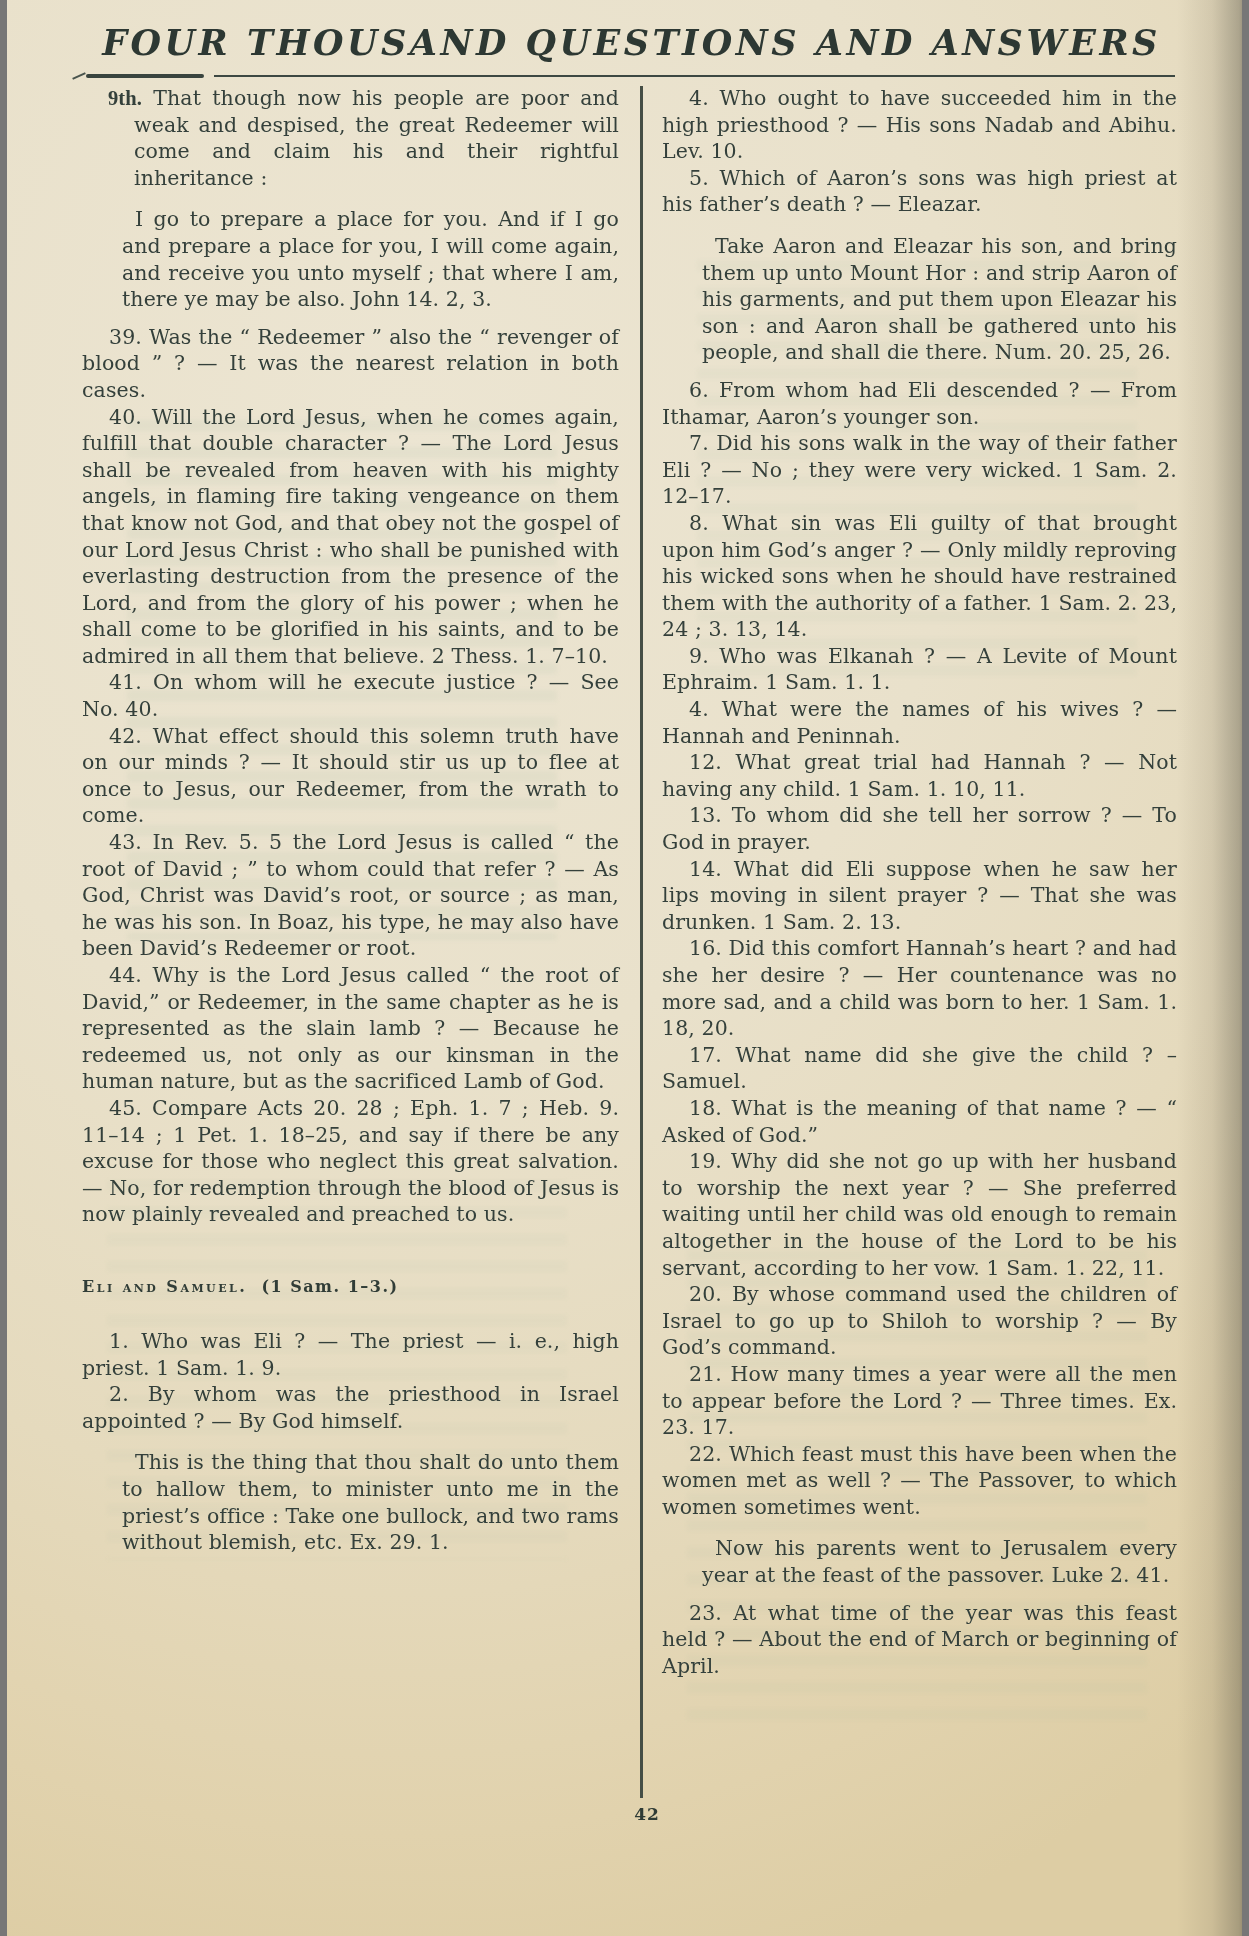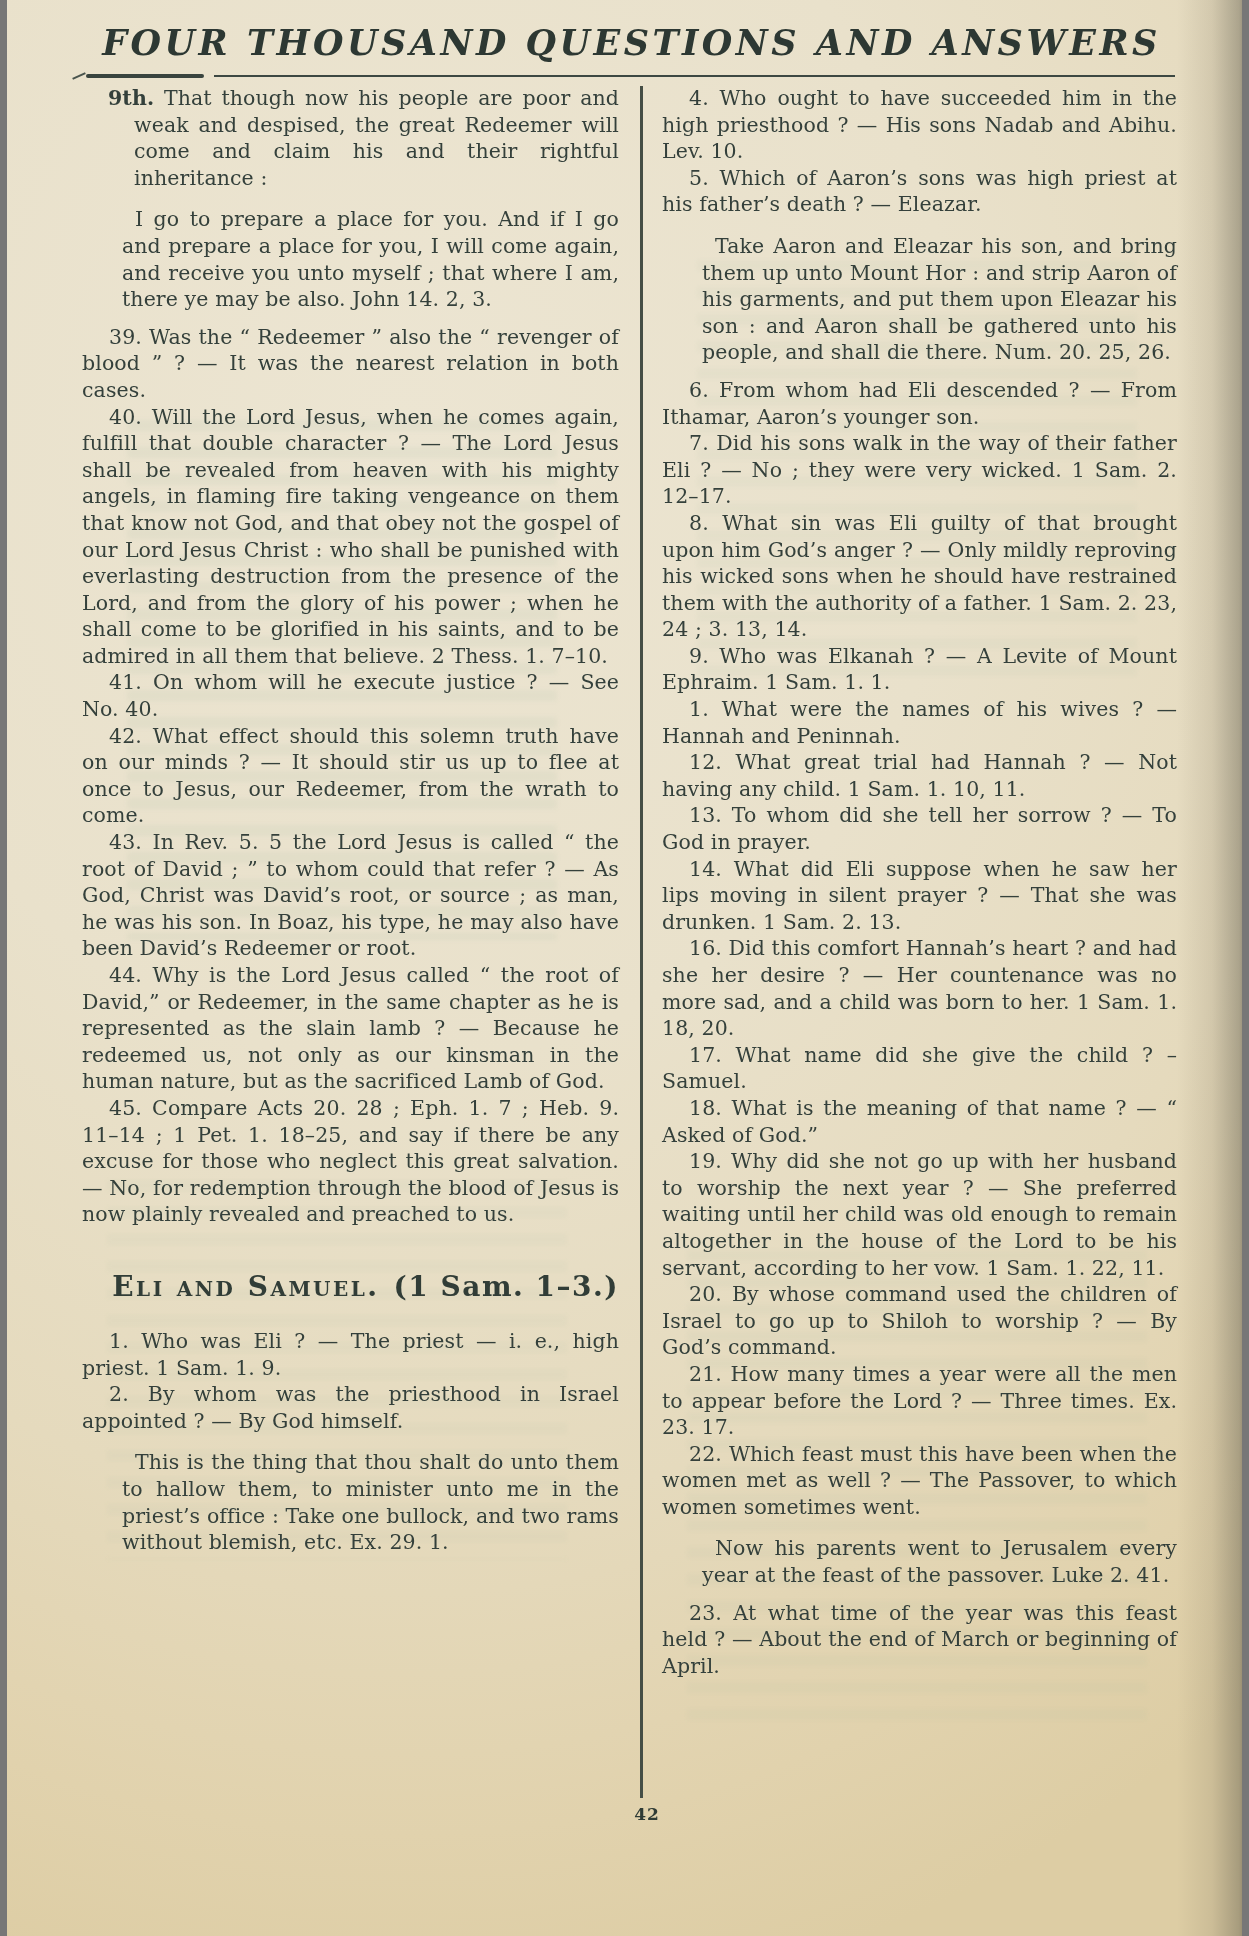--- a/index.html
+++ b/index.html
@@ -76,27 +76,27 @@
     text-align:justify;
     letter-spacing:0.1px;
   }
   .col-left{left:75px;width:537px;}
   .col-right{left:655px;width:515px;}
 
   .col p{margin:0;}
   p.q{text-indent:27px;}
   p.hang{margin-left:52px;text-indent:-26px;}
   p.quote{margin:15px 0 11px 40px;text-indent:13px;}
-  .col b{font-weight:bold;}
+  .col b{font-weight:bold;font-family:Liberation Serif, serif;}
 
   h2.section-heading{
     margin:44px 0 26px 0;
     font-weight:bold;
-    text-align:right;
-    font-size:28px;
+    text-align:left;
+    font-size:16px;
     line-height:30px;
     letter-spacing:1px;
     color:#313d37;
   }
   h2.section-heading .sc{
     font-variant:small-caps;
     letter-spacing:2.5px;
     margin-right:14px;
   }
   h2.section-heading .ref{
@@ -151,21 +151,21 @@
   <div class="divider"></div>
 
   <div class="col col-right" id="col-right">
       <p class="q"><span>4. Who ought to have succeeded him in the high priesthood ? — His sons Nadab and Abihu. Lev. 10.</span></p>
       <p class="q"><span>5. Which of Aaron’s sons was high priest at his father’s death ? — Eleazar.</span></p>
       <p class="quote"><span>Take Aaron and Eleazar his son, and bring them up unto Mount Hor : and strip Aaron of his garments, and put them upon Eleazar his son : and Aaron shall be gathered unto his people, and shall die there. Num. 20. 25, 26.</span></p>
       <p class="q"><span>6. From whom had Eli descended ? — From Ithamar, Aaron’s younger son.</span></p>
       <p class="q"><span>7. Did his sons walk in the way of their father Eli ? — No ; they were very wicked. 1 Sam. 2. 12–17.</span></p>
       <p class="q"><span>8. What sin was Eli guilty of that brought upon him God’s anger ? — Only mildly reproving his wicked sons when he should have restrained them with the authority of a father. 1 Sam. 2. 23, 24 ; 3. 13, 14.</span></p>
       <p class="q"><span>9. Who was Elkanah ? — A Levite of Mount Ephraim. 1 Sam. 1. 1.</span></p>
-      <p class="q"><span>1. What were the names of his wives ? — Hannah and Peninnah.</span></p>
+      <p class="q"><span>4. What were the names of his wives ? — Hannah and Peninnah.</span></p>
       <p class="q"><span>12. What great trial had Hannah ? — Not having any child. 1 Sam. 1. 10, 11.</span></p>
       <p class="q"><span>13. To whom did she tell her sorrow ? — To God in prayer.</span></p>
       <p class="q"><span>14. What did Eli suppose when he saw her lips moving in silent prayer ? — That she was drunken. 1 Sam. 2. 13.</span></p>
       <p class="q"><span>16. Did this comfort Hannah’s heart ? and had she her desire ? — Her countenance was no more sad, and a child was born to her. 1 Sam. 1. 18, 20.</span></p>
       <p class="q"><span>17. What name did she give the child ? – Samuel.</span></p>
       <p class="q"><span>18. What is the meaning of that name ? — “ Asked of God.”</span></p>
       <p class="q"><span>19. Why did she not go up with her husband to worship the next year ? — She preferred waiting until her child was old enough to remain altogether in the house of the Lord to be his servant, according to her vow. 1 Sam. 1. 22, 11.</span></p>
       <p class="q"><span>20. By whose command used the children of Israel to go up to Shiloh to worship ? — By God’s command.</span></p>
       <p class="q"><span>21. How many times a year were all the men to appear before the Lord ? — Three times. Ex. 23. 17.</span></p>
       <p class="q"><span>22. Which feast must this have been when the women met as well ? — The Passover, to which women sometimes went.</span></p>

